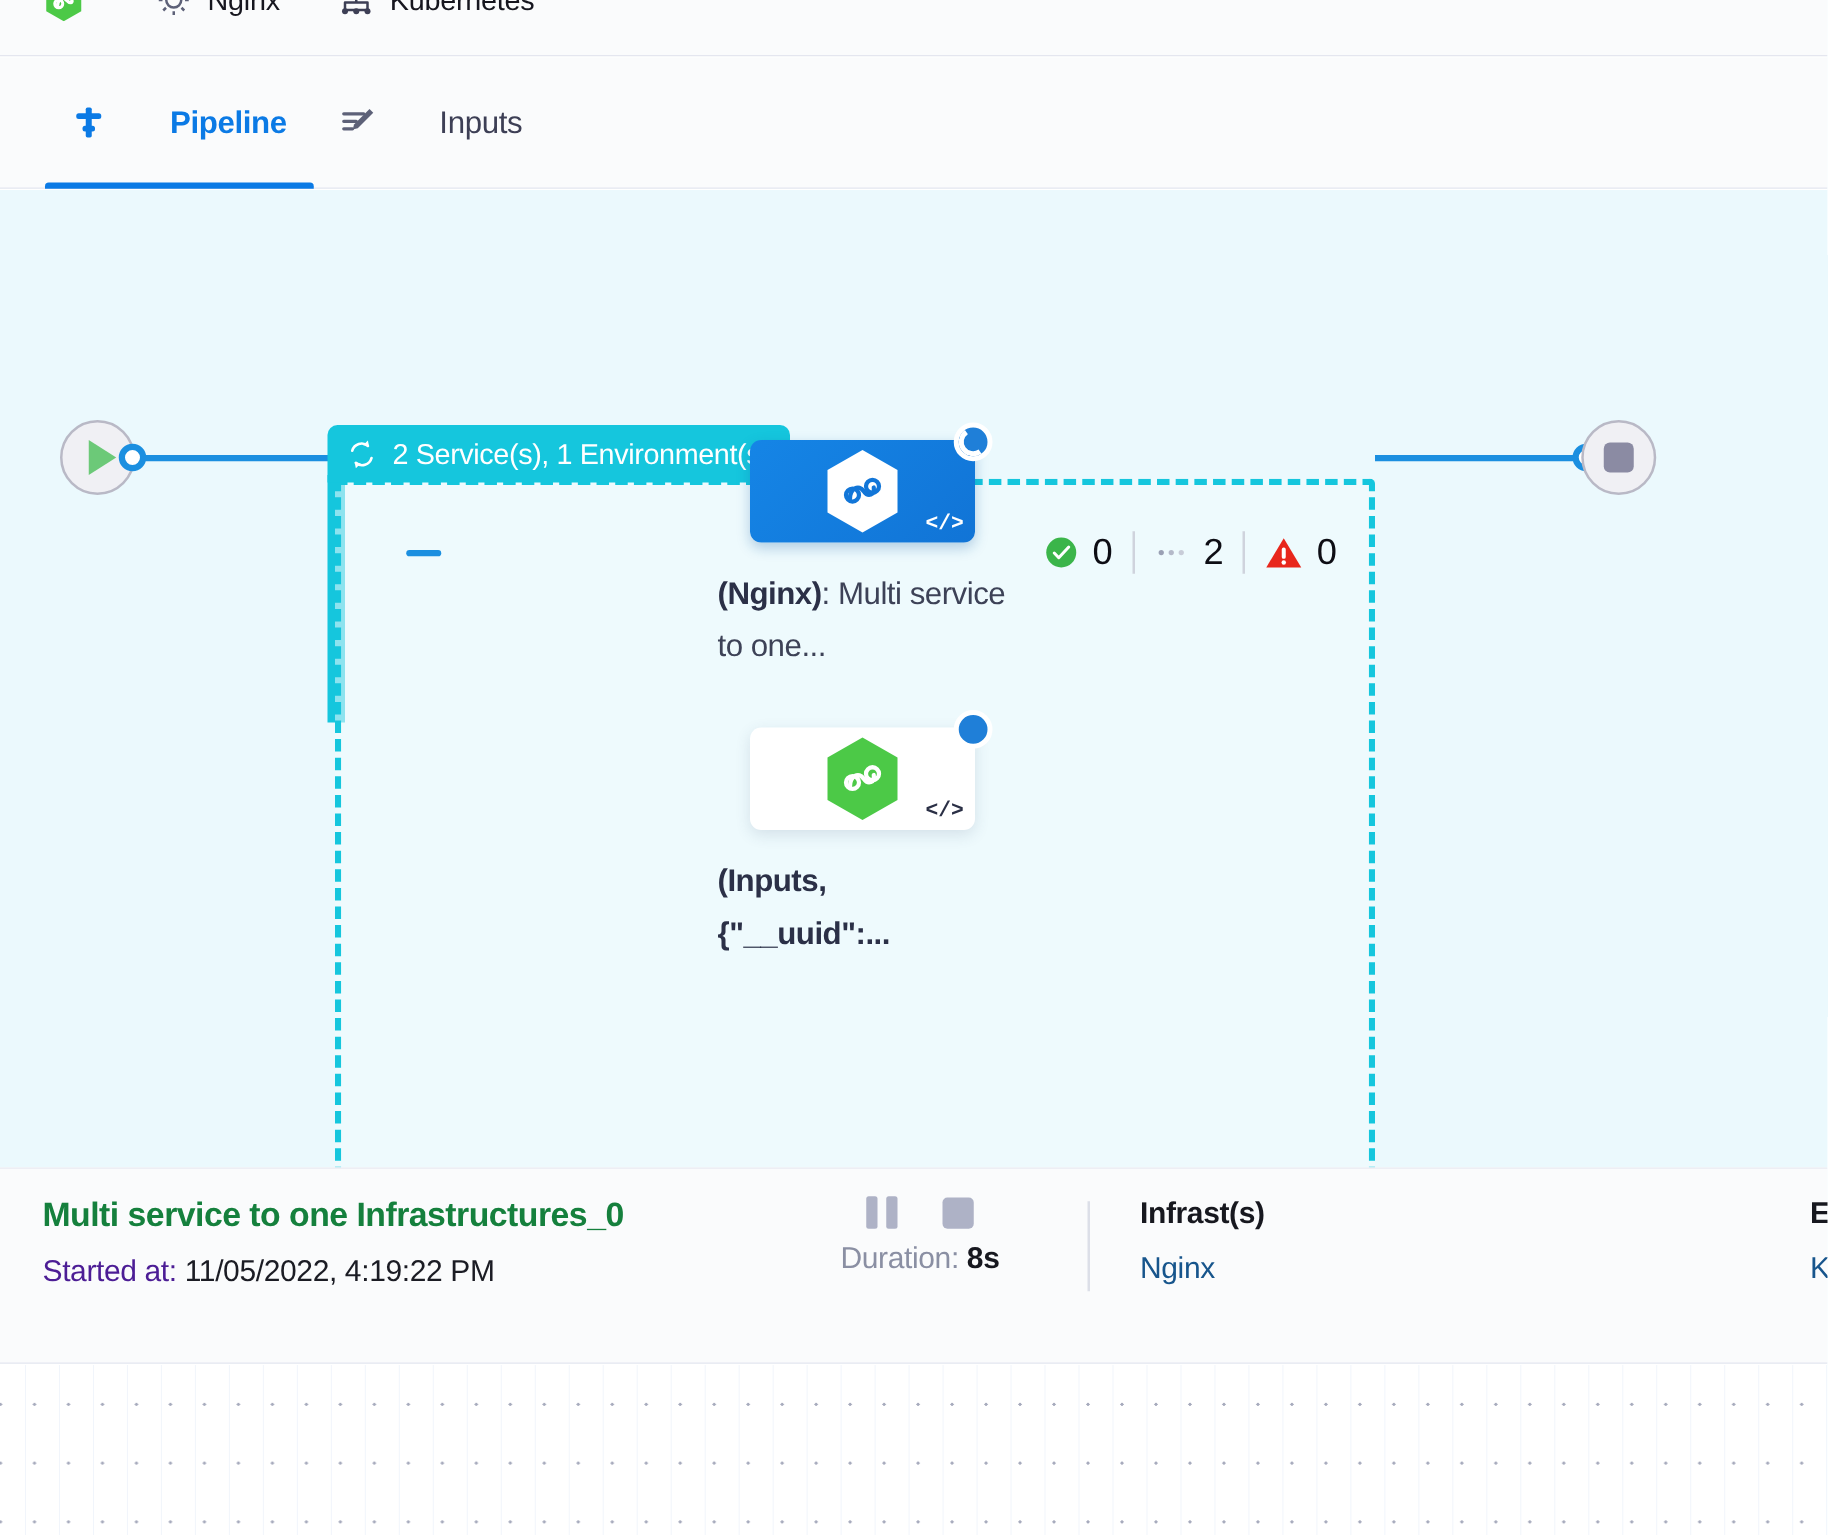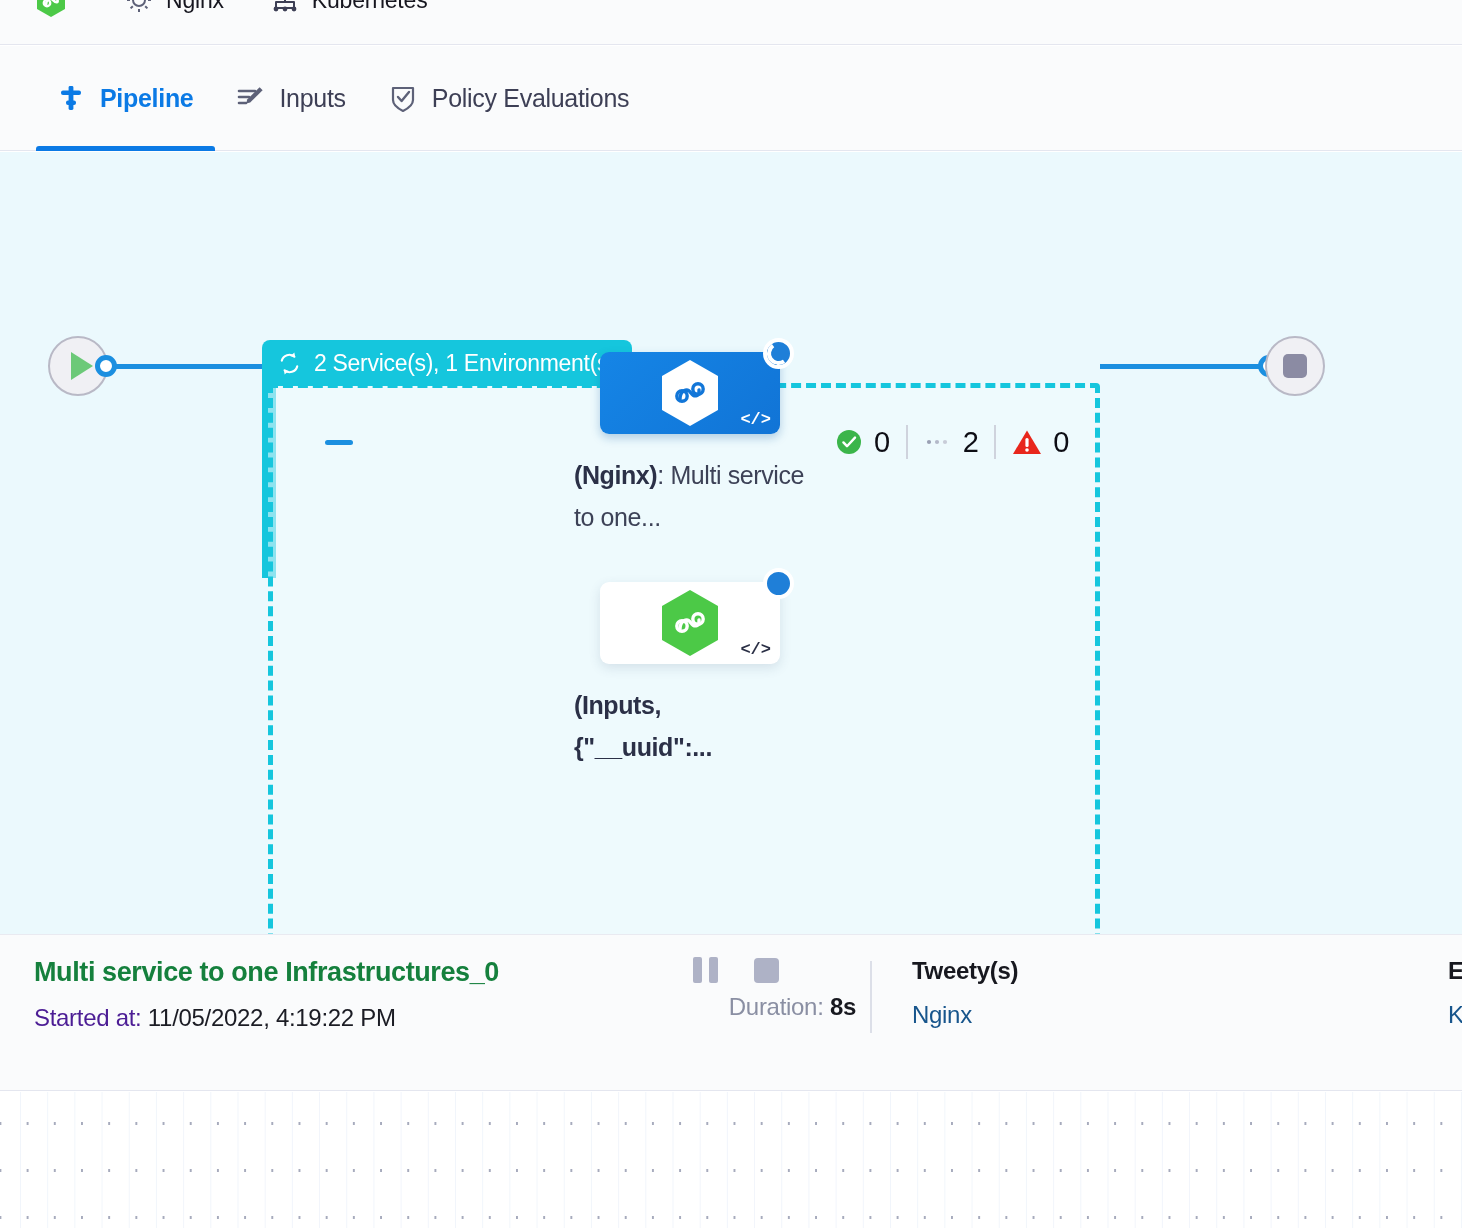--- a/index.html
+++ b/index.html
@@ -26,21 +26,21 @@
   
   .tabs {
     position: absolute; left: 0; top: 46px; width: 1462px; height: 105px;
     background: #fafbfc; border-bottom: 1px solid #e4e6ef;
     display: flex; align-items: center; padding-left: 36px;
   }
   .tab {
     display: flex; align-items: center; gap: 14px; height: 105px;
     padding: 0 22px 0 20px; cursor: pointer; position: relative;
   }
-  .tab-label { font-size: 25px; color: #3d3f55; font-weight: 400; letter-spacing: -.3px; white-space: nowrap; }
+  .tab-label { font-size: 25px; color: #3d3f55; font-weight: 400; letter-spacing: -.3px; white-space: nowrap; margin-left: 36px; }
   .tab.active .tab-label { color: #0b7ae5; font-weight: 700; }
   .tab.active::after {
     content: ""; position: absolute; left: 0; right: 0; bottom: 0; height: 5px;
     background: #0b7ae5; border-radius: 3px 3px 0 0;
   }
   .tab-ico { width: 30px; height: 30px; display: block; flex: 0 0 auto; }
 
   
   .canvas {
     position: absolute; left: 0; top: 152px; width: 1462px; height: 782px;
@@ -143,21 +143,21 @@
   .det-main { margin-left: 34px; width: 560px; }
   .det-title { font-size: 27px; font-weight: 700; color: #15803d; letter-spacing: -.4px; }
   .det-sub { margin-top: 16px; font-size: 24px; color: #1b1c24; letter-spacing: -.3px; }
   .det-sub span.k { color: #4c1d95; }
   .det-duration { width: 240px; margin-left: 22px; text-align: center; }
   .ctl-row { display: flex; justify-content: center; gap: 36px; margin-bottom: 10px; }
   .ctl { cursor: pointer; }
   .pause-ico { display: flex; gap: 7px; }
   .pause-ico i { display: block; width: 9px; height: 26px; background: #aeb2c6; border-radius: 2px; }
   .stop-ico { width: 25px; height: 25px; background: #aeb2c6; border-radius: 4px; margin-top: 1px; }
-  .dur-text { font-size: 24px; color: #8a8fa3; letter-spacing: -.3px; text-align: right; }
+  .dur-text { font-size: 24px; color: #8a8fa3; letter-spacing: -.3px; }
   .dur-text b { color: #17181f; font-weight: 700; }
   .vdiv { width: 2px; height: 72px; background: #dcdfe8; margin: 4px 0 0 14px; }
   .col { margin-left: 40px; }
   .col-head { font-size: 24px; font-weight: 700; color: #17181f; letter-spacing: -.3px; white-space: nowrap; }
   .col-link { margin-top: 16px; font-size: 24px; color: #17558c; letter-spacing: -.3px; cursor: pointer; white-space: nowrap; }
   .col.env { position: absolute; left: 1408px; top: 22px; overflow: hidden; width: 54px; }
 
   
   .gridarea {
     position: absolute; left: 0; top: 1092px; width: 1462px; height: 136px;
@@ -227,27 +227,20 @@
         <g stroke="#5d6178" stroke-width="2.6" stroke-linecap="round">
           <path d="M4 8 h16 M4 14 h10 M4 20 h7"></path>
         </g>
         <g fill="#5d6178">
           <path d="M24.6 4.2 l3 3 -12.4 12.4 -4 1 1-4 Z"></path>
         </g>
       </svg>
       <span class="tab-label">Inputs</span>
     </div>
 
-    <div class="tab">
-      <svg class="tab-ico" viewBox="0 0 30 30">
-        <path d="M5 5 h20 v12 c0 6 -6 9 -10 11 c-4 -2 -10 -5 -10 -11 Z" fill="none" stroke="#5d6178" stroke-width="2.2" stroke-linejoin="round"></path>
-        <path d="M10 14 l3.6 4 L21 9" fill="none" stroke="#5d6178" stroke-width="2.4" stroke-linecap="round" stroke-linejoin="round"></path>
-      </svg>
-      <span class="tab-label">Policy Evaluations</span>
-    </div>
 
   </div>
 
   <div class="canvas">
 
     <div class="endnode" style="left:48px; top:184px;">
       <div class="play-tri"></div>
     </div>
     <div class="port" style="left:95px; top:203px;"></div>
     <div class="edge" style="left:112px; top:212px; width:162px;"></div>
@@ -366,21 +359,21 @@
         <span class="ctl stop-ico"></span>
       </div>
       <div class="dur-text">
         <span>Duration: </span><b>8s</b>
       </div>
     </div>
 
     <div class="vdiv"></div>
 
     <div class="col">
-      <div class="col-head">Tweety(s)</div>
+      <div class="col-head">Infrast(s)</div>
       <div class="col-link">Nginx</div>
     </div>
 
     <div class="col env">
       <div class="col-head">Envi</div>
       <div class="col-link">Kube</div>
     </div>
   </div>
 
   <div class="gridarea"></div>

